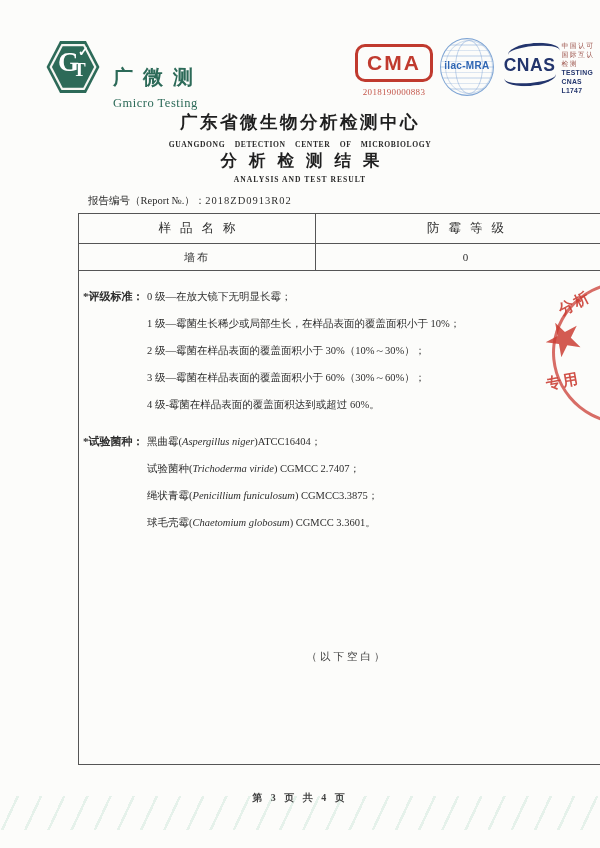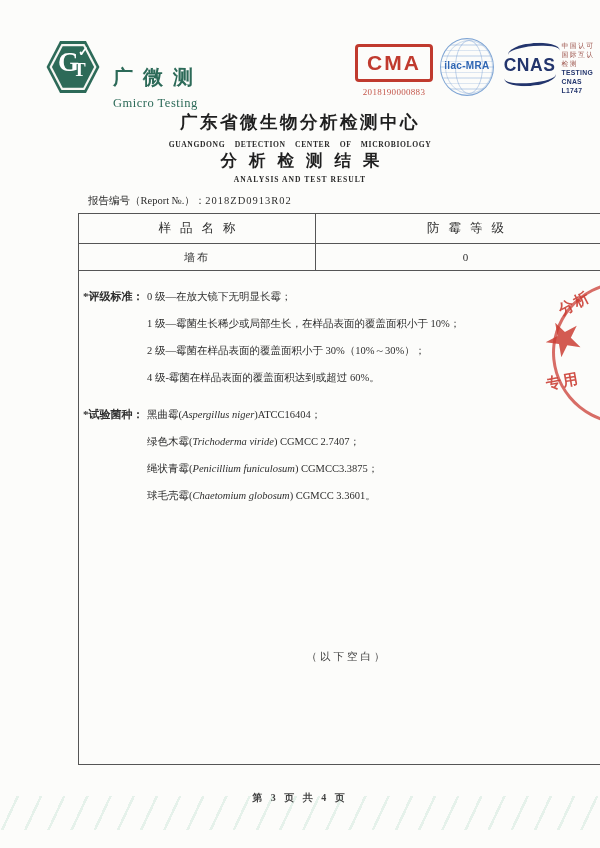--- a/index.html
+++ b/index.html
@@ -27,21 +27,21 @@
   .hex-check { position:absolute; left:32px; top:5px; color:#fff;
     font-size:13px; line-height:13px; font-weight:bold; }
   .brand-text { margin-left:13px; }
   .brand-cn { color:#2c6a58; font-size:20px; letter-spacing:10px; font-weight:600;
     margin-top:24px; white-space:nowrap; }
   .brand-en { color:#2c6a58; font-size:12.5px; margin-top:5px; letter-spacing:0.5px; }
 
   
   .certs { position:absolute; left:355px; top:38px; display:flex; align-items:flex-start; }
   .cma-wrap { margin-top:6px; text-align:center; }
-  .cma-box { width:72px; height:32px; border:3px solid #c03a2e; border-radius:4px;
+  .cma-box { width:72px; height:32px; border:3px solid #c03a2e; border-radius:10px;
     color:#c03a2e; font-weight:bold; font-size:21px; letter-spacing:2px;
     display:flex; align-items:center; justify-content:center;
     font-family:"Liberation Sans",sans-serif; }
   .cma-num { color:#c4574b; font-size:9px; margin-top:5px; letter-spacing:0.3px; }
 
   .ilac { position:relative; width:56px; height:56px; margin-left:7px; border-radius:50%;
     border:1.5px solid #7fa5d4;
     background:repeating-linear-gradient(0deg, rgba(120,160,212,0.25) 0 1.3px, transparent 1.3px 5.5px); }
   .ilac-mer1 { position:absolute; left:14px; top:1px; width:26px; height:52px;
     border:1.3px solid rgba(120,160,212,0.45); border-radius:50%; }
@@ -180,28 +180,29 @@
       <div class="t-cell-l">墙布</div>
       <div class="t-cell-r">0</div>
     </div>
     <div class="big-cell">
       <div class="block">
         <div class="block-label">*评级标准：</div>
         <div class="block-items">
           <div>0 级—在放大镜下无明显长霉；</div>
           <div>1 级—霉菌生长稀少或局部生长，在样品表面的覆盖面积小于 10%；</div>
           <div>2 级—霉菌在样品表面的覆盖面积小于 30%（10%～30%）；</div>
+          <div>3 级—霉菌在样品表面的覆盖面积小于 60%（30%～60%）；</div>
           <div>4 级-霉菌在样品表面的覆盖面积达到或超过 60%。</div>
         </div>
       </div>
       <div class="block strains-block">
         <div class="block-label">*试验菌种：</div>
         <div class="block-items">
           <div><span>黑曲霉(</span><span class="latin">Aspergillus niger</span><span>)ATCC16404；</span></div>
-          <div><span>绿色木霉(</span><span class="latin">Trichoderma viride</span><span>) CGMCC 2.7407；</span></div>
+          <div><span>试验菌种(</span><span class="latin">Trichoderma viride</span><span>) CGMCC 2.7407；</span></div>
           <div><span>绳状青霉(</span><span class="latin">Penicillium funiculosum</span><span>) CGMCC3.3875；</span></div>
           <div><span>球毛壳霉(</span><span class="latin">Chaetomium globosum</span><span>) CGMCC 3.3601。</span></div>
         </div>
       </div>
       <div class="blank-note">（以下空白）</div>
     </div>
   </div>
 
   <div class="stamp">
     <div class="stamp-circle"></div>

